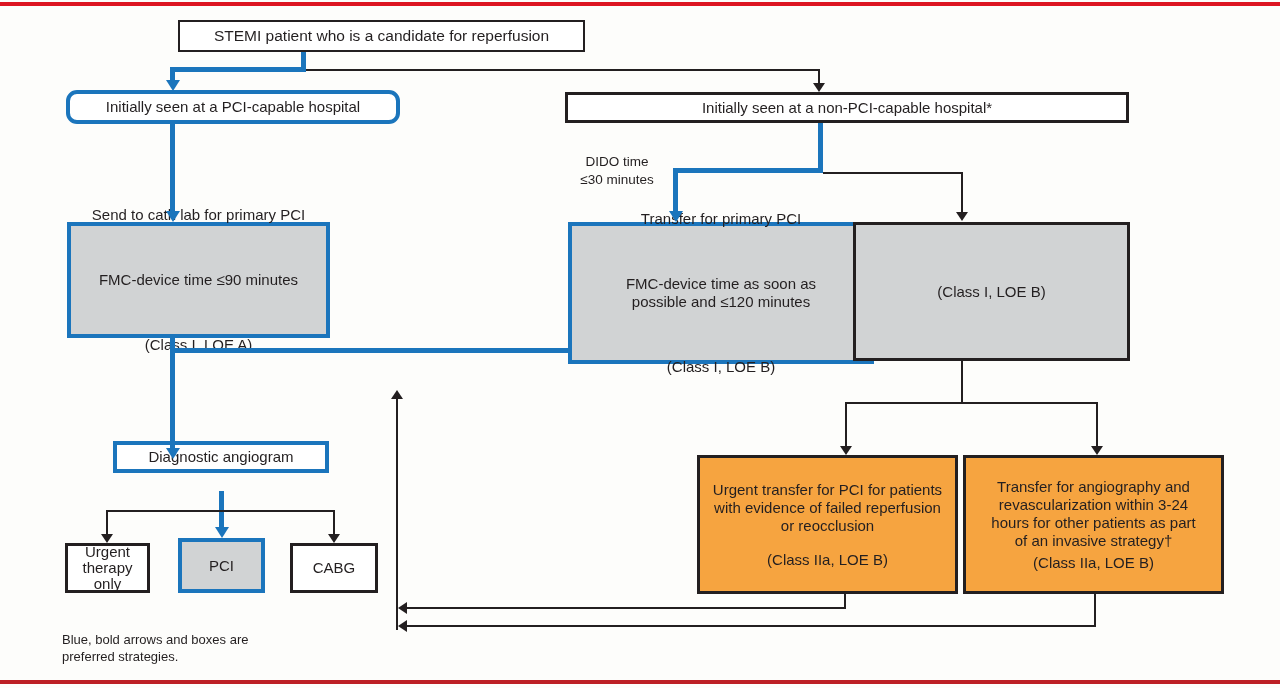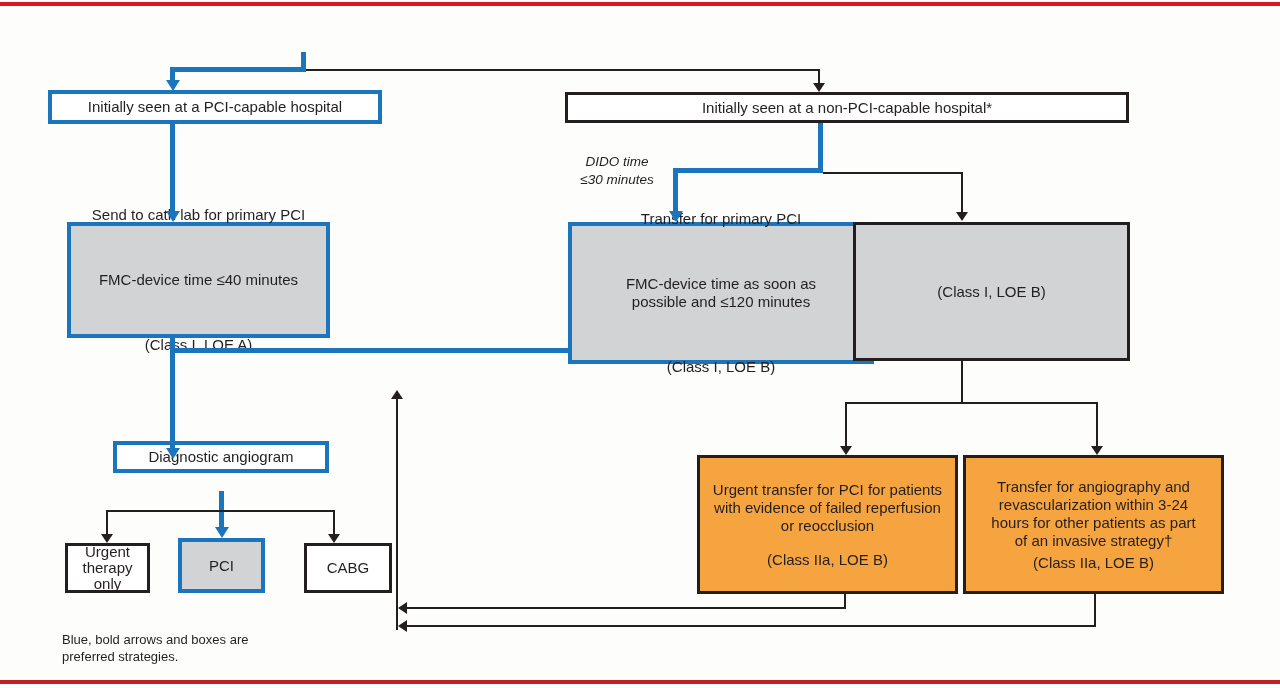--- a/index.html
+++ b/index.html
@@ -32,32 +32,35 @@
   .freetext { position:absolute; font-size:13.5px; line-height:18px; }
 </style>
 </head>
 <body>
 
 <div class="stage">
 
   <div class="redbar" style="top:2px;"></div>
   <div class="redbar" style="top:680px; background:var(--red_bottom,#bd2026);"></div>
 
+  <div class="box" style="left:178px; top:20px; width:407px; height:32px; font-size:15.5px;">
+    <div class="para">STEMI patient who is a candidate for reperfusion</div>
+  </div>
 
-  <div class="box b-blue" style="left:48px; top:90px; width:334px; height:34px;">
+  <div class="box b-blue" style="left:66px; top:90px; width:334px; height:34px;border-radius:11px;">
     <div class="para">Initially seen at a PCI-capable hospital</div>
   </div>
 
   <div class="box b-blk3" style="left:565px; top:92px; width:564px; height:31px;">
     <div class="para">Initially seen at a non-PCI-capable hospital*</div>
   </div>
 
   <div class="box b-blue fill-gray" style="left:67px; top:222px; width:263px; height:116px;">
     <div class="para">Send to cath lab for primary PCI</div>
-    <div class="para">FMC-device time ≤40 minutes</div>
+    <div class="para">FMC-device time ≤90 minutes</div>
     <div class="para">(Class I, LOE A)</div>
   </div>
 
   <div class="box b-blue fill-gray" style="left:568px; top:222px; width:306px; height:142px;">
     <div class="para">Transfer for primary PCI</div>
     <div class="para" style="width:202px;">FMC-device time as soon as possible and ≤120 minutes</div>
     <div class="para">(Class I, LOE B)</div>
   </div>
 
   <div class="box b-blk3 fill-gray" style="left:853px; top:222px; width:277px; height:139px;">
@@ -69,21 +72,21 @@
   </div>
 
   <div class="box" style="left:65px; top:543px; width:85px; height:50px; border-width:3px; line-height:16px; gap:0;">
     <div class="para">Urgent therapy only</div>
   </div>
 
   <div class="box b-blue fill-gray" style="left:178px; top:538px; width:87px; height:55px;">
     <div class="para">PCI</div>
   </div>
 
-  <div class="box" style="left:290px; top:543px; width:88px; height:50px; border-width:3px;margin-left:14px;">
+  <div class="box" style="left:290px; top:543px; width:88px; height:50px; border-width:3px;">
     <div class="para">CABG</div>
   </div>
 
   <div class="box b-blk3 fill-orange" style="left:697px; top:455px; width:261px; height:139px; gap:16px;">
     <div class="para" style="width:235px;">Urgent transfer for PCI for patients with evidence of failed reperfusion or reocclusion</div>
     <div class="para">(Class IIa, LOE B)</div>
   </div>
 
   <div class="box b-blk3 fill-orange" style="left:963px; top:455px; width:261px; height:139px; gap:4px;">
     <div class="para" style="width:210px;">Transfer for angiography and revascularization within 3-24 hours for other patients as part of an invasive strategy†</div>
@@ -135,21 +138,21 @@
   <div class="arr a-up-blk" style="left:391px; top:390px;"></div>
 
   <div class="vline blk2" style="left:844px; top:594px; width:2px; height:14px;"></div>
   <div class="hline blk2" style="left:407px; top:607px; width:439px; height:2px;"></div>
   <div class="arr a-left-blk" style="left:398px; top:602px;"></div>
 
   <div class="vline blk2" style="left:1094px; top:594px; width:2px; height:32px;"></div>
   <div class="hline blk2" style="left:407px; top:625px; width:689px; height:2px;"></div>
   <div class="arr a-left-blk" style="left:398px; top:620px;"></div>
 
-  <div class="freetext" style="left:573px; top:153px; width:88px; text-align:center;font-style:italic;">
+  <div class="freetext" style="left:573px; top:153px; width:88px; text-align:center;">
     <div>DIDO time</div>
     <div>≤30 minutes</div>
   </div>
 
   <div class="freetext" style="left:62px; top:631px; font-size:13px; line-height:17px;">
     <div>Blue, bold arrows and boxes are</div>
     <div>preferred strategies.</div>
   </div>
 
 </div>

